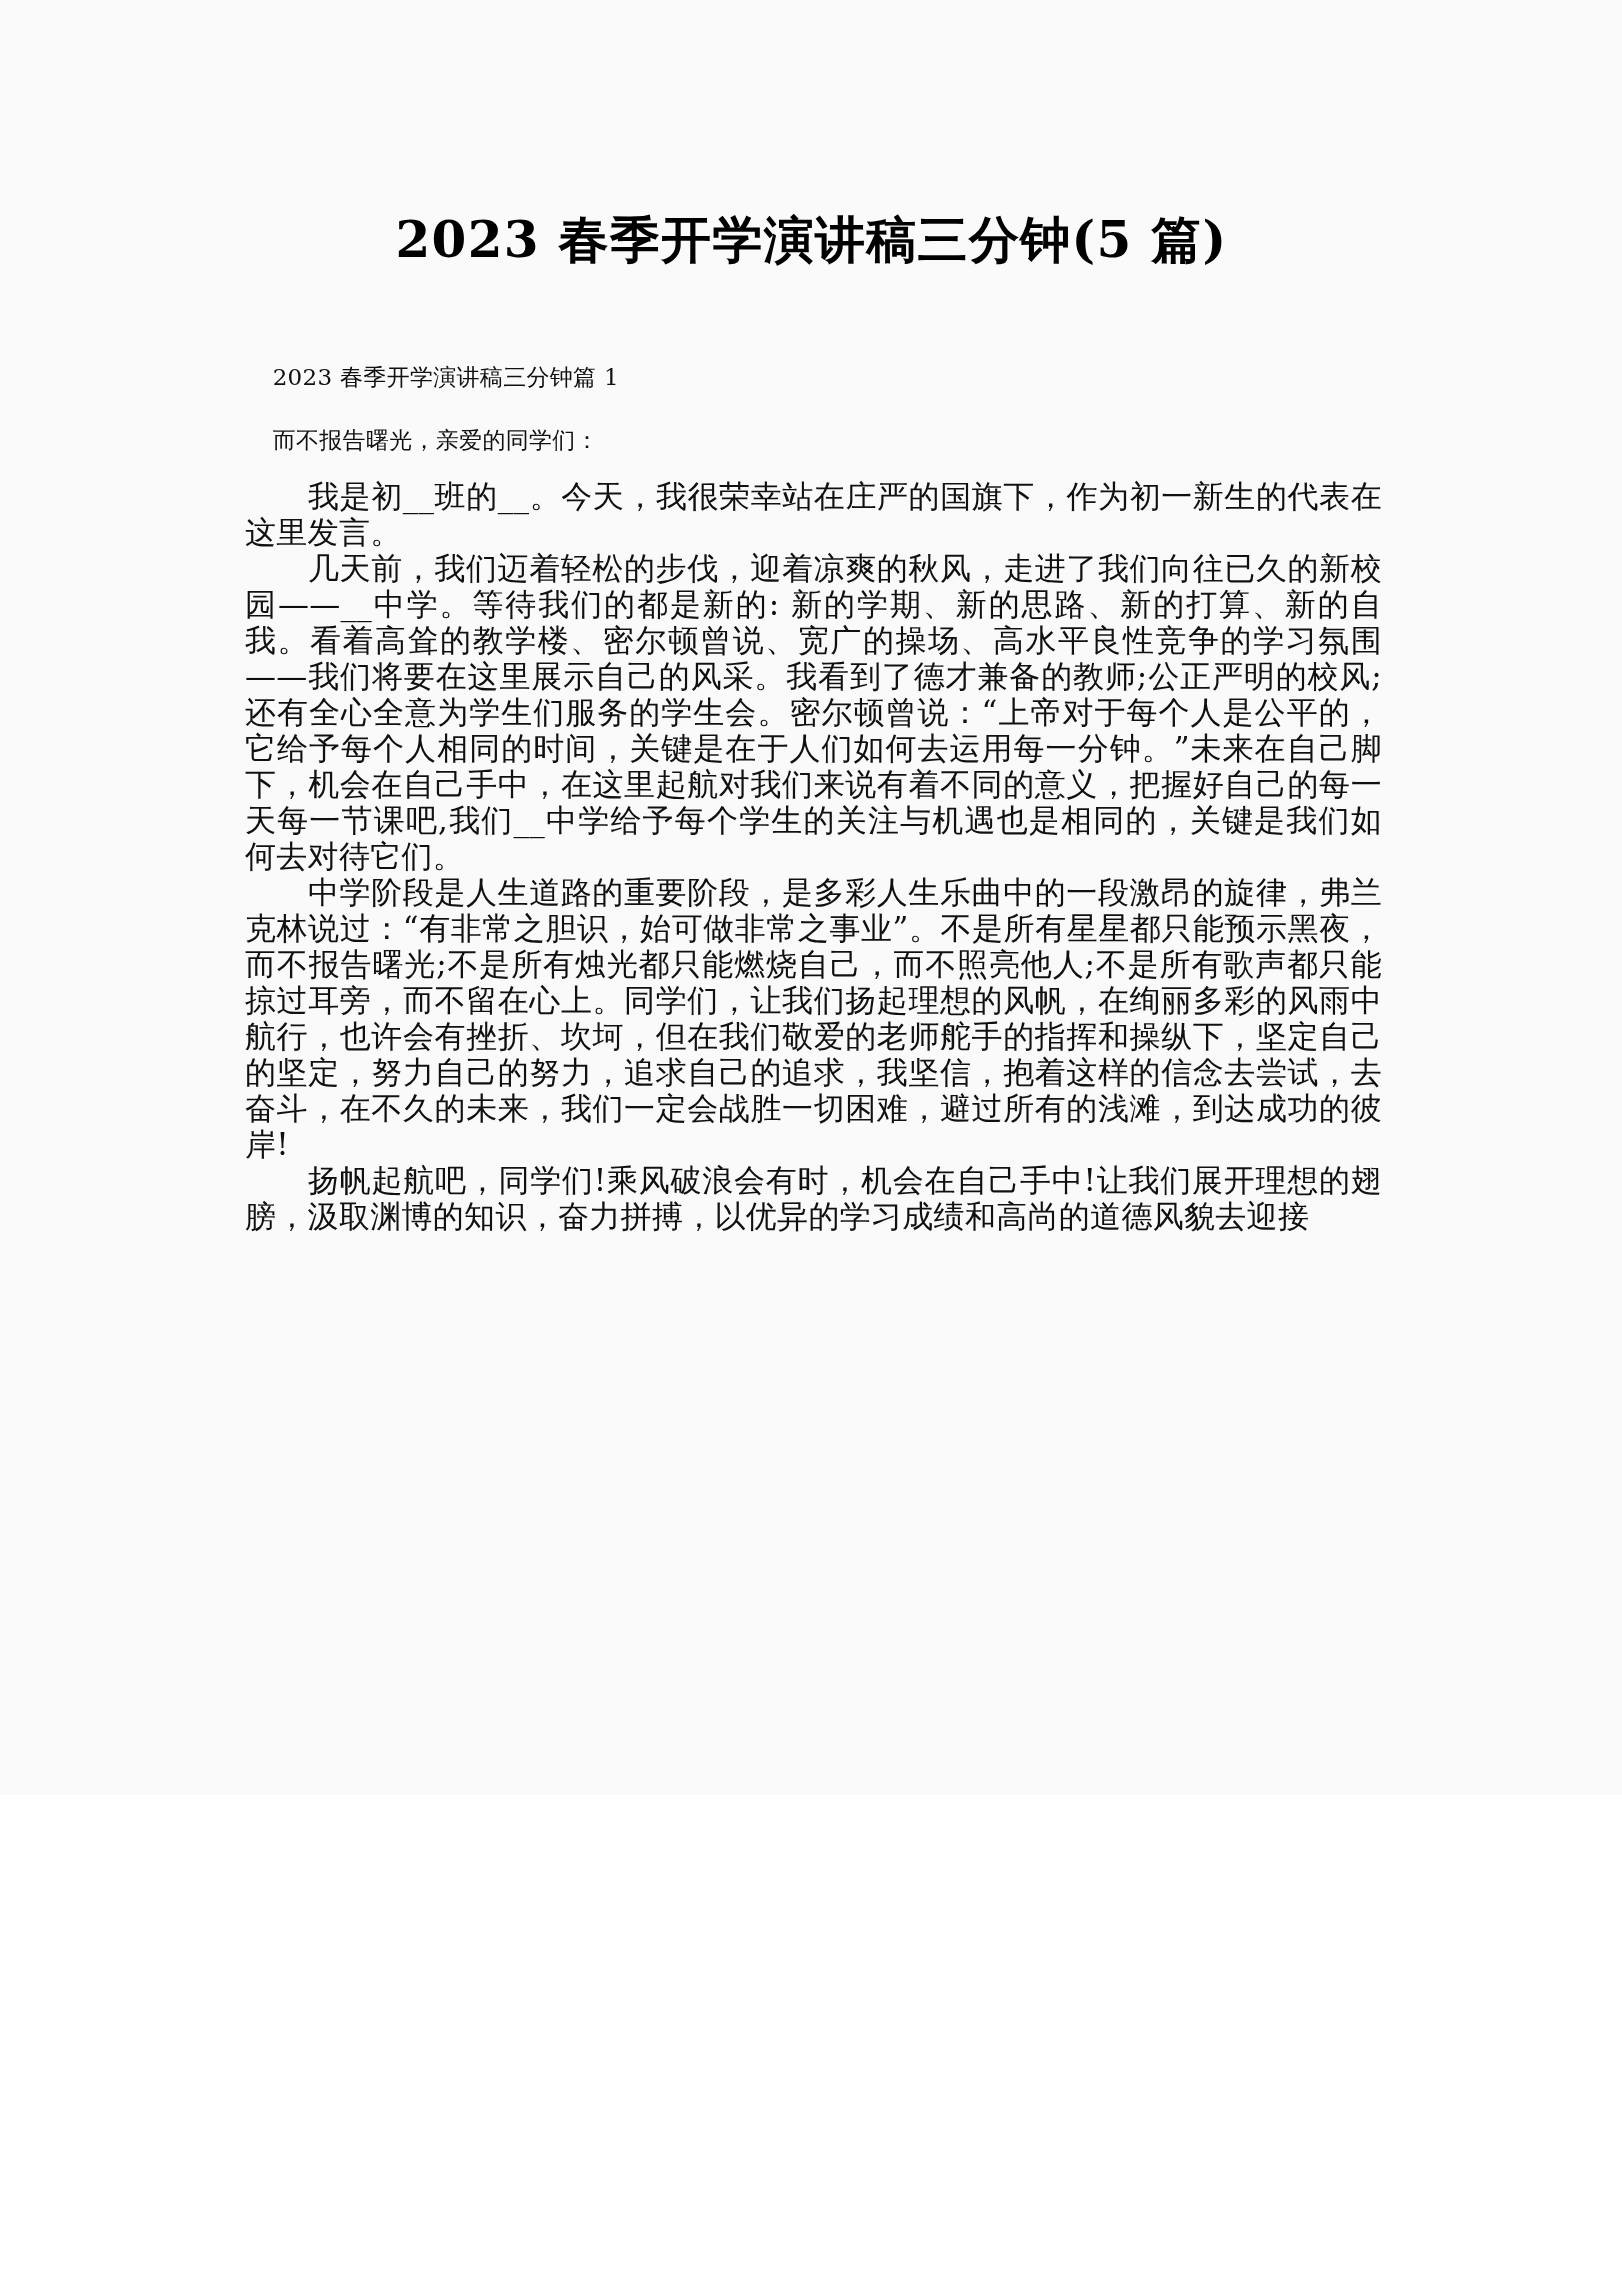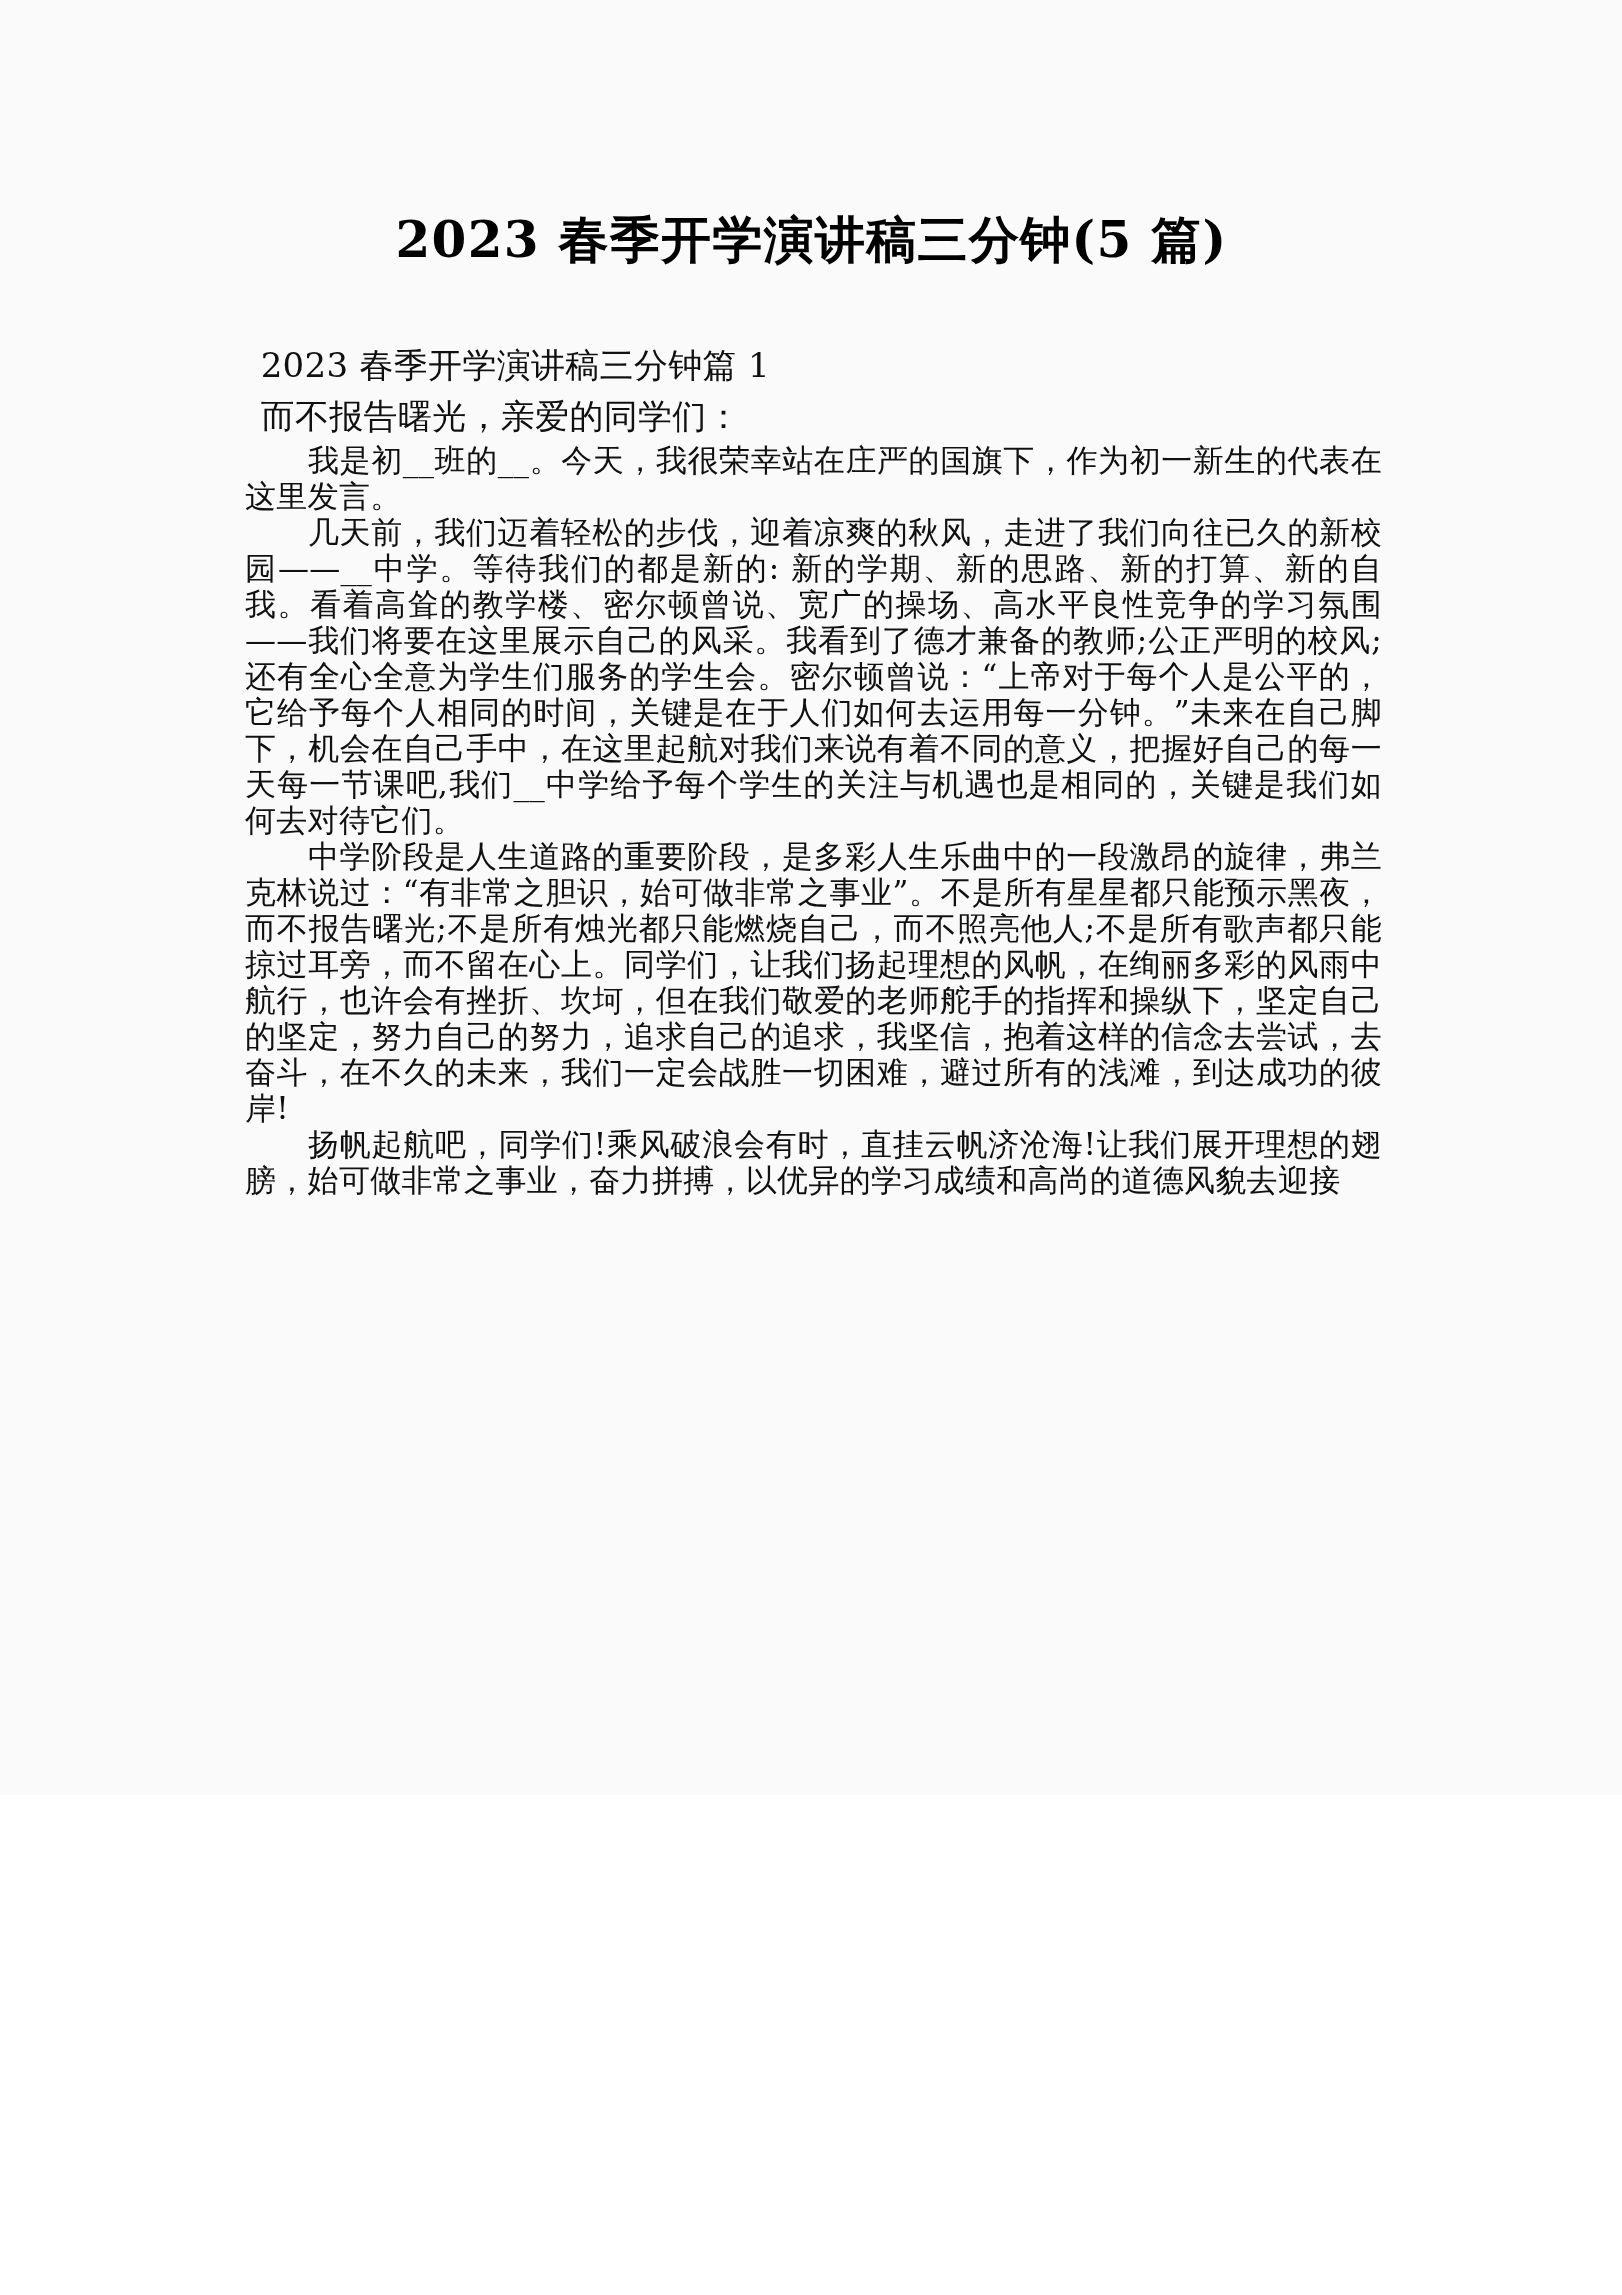--- a/index.html
+++ b/index.html
@@ -49,22 +49,22 @@
     color: #101010;
     text-align: justify;
     text-justify: inter-character;
     letter-spacing: 0.3px;
     word-break: break-all;
     font-family: "DejaVu Serif", "Liberation Serif", serif;
   }
 
   
   p.line {
-    margin: 0;
-    font-size: 34px;
+    margin: 12px;
+    font-size: 23px;
     line-height: 51px;
     color: #101010;
     text-align: left;
     letter-spacing: 0.3px;
     white-space: nowrap;
     font-family: "DejaVu Serif", "Liberation Serif", serif;
   }
 
   .indent-1 { text-indent: 15.7px; }
   .indent-2 { text-indent: 63px; }
@@ -83,18 +83,18 @@
     <p class="line indent-1">而不报告曙光，亲爱的同学们：</p>
 
 
     <p class="para indent-2">我是初__班的__。今天，我很荣幸站在庄严的国旗下，作为初一新生的代表在这里发言。</p>
 
 
     <p class="para indent-2">几天前，我们迈着轻松的步伐，迎着凉爽的秋风，走进了我们向往已久的新校园——__中学。等待我们的都是新的: 新的学期、新的思路、新的打算、新的自我。看着高耸的教学楼、密尔顿曾说、宽广的操场、高水平良性竞争的学习氛围——我们将要在这里展示自己的风采。我看到了德才兼备的教师;公正严明的校风;还有全心全意为学生们服务的学生会。密尔顿曾说：“上帝对于每个人是公平的，它给予每个人相同的时间，关键是在于人们如何去运用每一分钟。”未来在自己脚下，机会在自己手中，在这里起航对我们来说有着不同的意义，把握好自己的每一天每一节课吧,我们__中学给予每个学生的关注与机遇也是相同的，关键是我们如何去对待它们。</p>
 
     <p class="para indent-2">中学阶段是人生道路的重要阶段，是多彩人生乐曲中的一段激昂的旋律，弗兰克林说过：“有非常之胆识，始可做非常之事业”。不是所有星星都只能预示黑夜，而不报告曙光;不是所有烛光都只能燃烧自己，而不照亮他人;不是所有歌声都只能掠过耳旁，而不留在心上。同学们，让我们扬起理想的风帆，在绚丽多彩的风雨中航行，也许会有挫折、坎坷，但在我们敬爱的老师舵手的指挥和操纵下，坚定自己的坚定，努力自己的努力，追求自己的追求，我坚信，抱着这样的信念去尝试，去奋斗，在不久的未来，我们一定会战胜一切困难，避过所有的浅滩，到达成功的彼岸!</p>
 
-    <p class="para indent-2">扬帆起航吧，同学们!乘风破浪会有时，直挂云帆济沧海!让我们展开理想的翅膀，始可做非常之事业，奋力拼搏，以优异的学习成绩和高尚的道德风貌去迎接</p>
+    <p class="para indent-2">扬帆起航吧，同学们!乘风破浪会有时，机会在自己手中!让我们展开理想的翅膀，汲取渊博的知识，奋力拼搏，以优异的学习成绩和高尚的道德风貌去迎接</p>
 
   </div>
 
 </div>
 
 
 </body></html>

